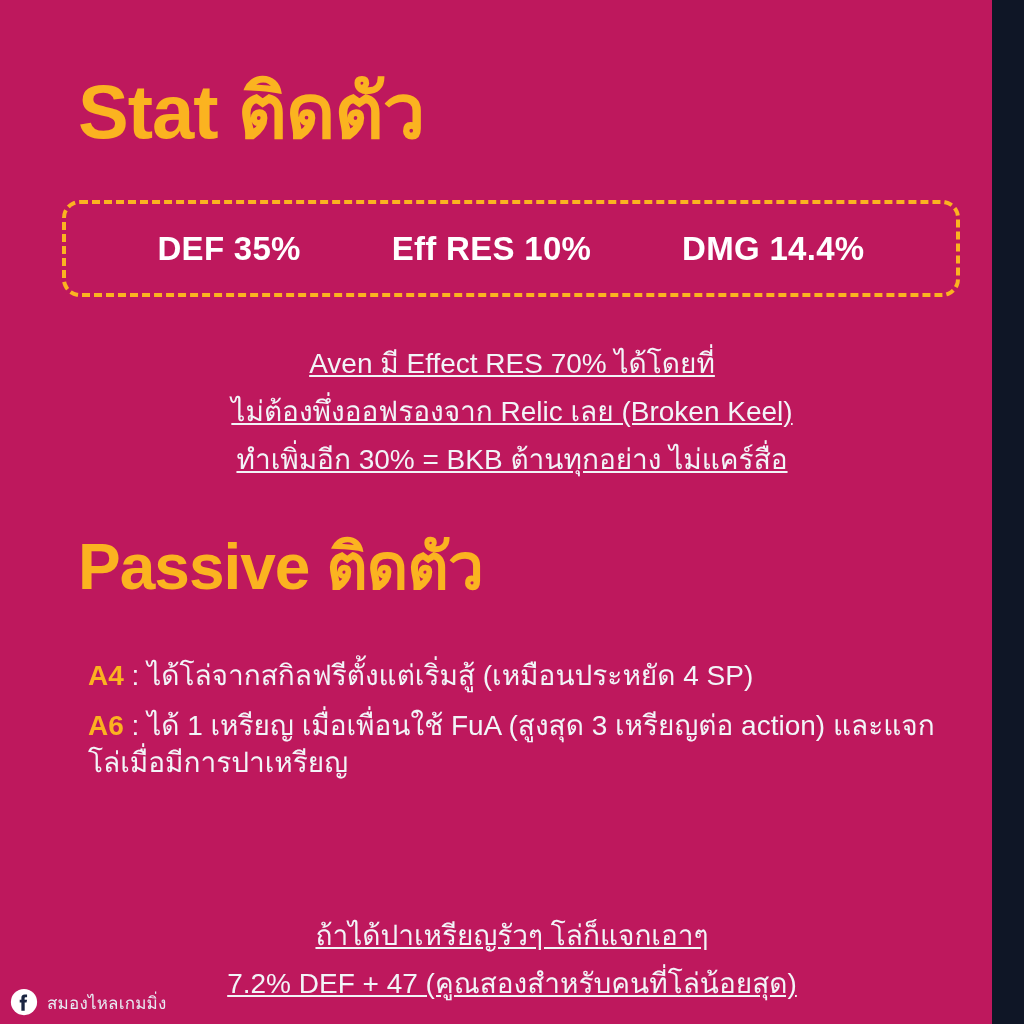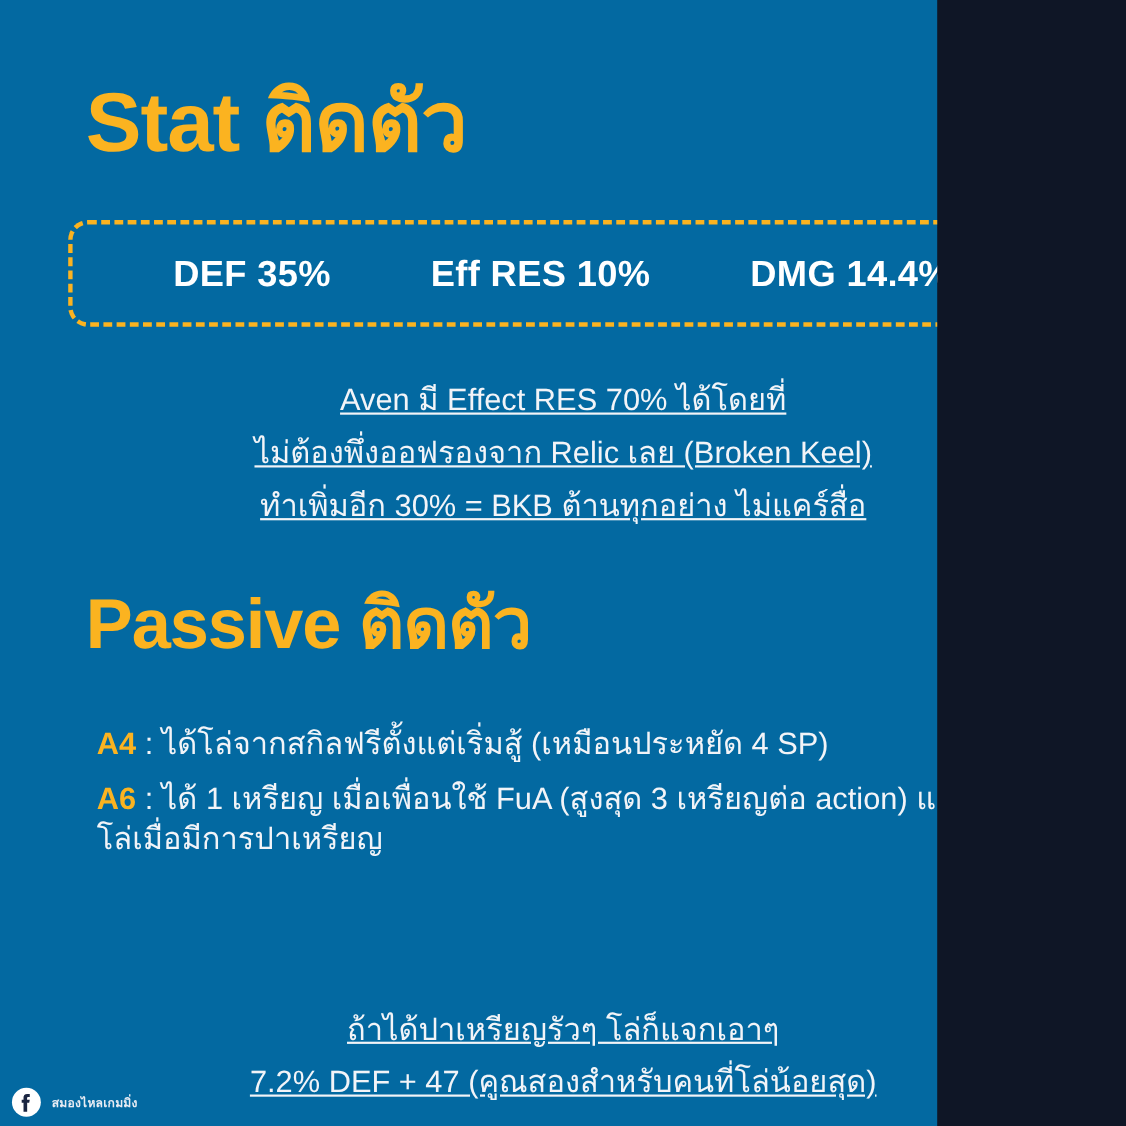--- a/index.html
+++ b/index.html
@@ -7,23 +7,23 @@
     margin: 0;
     padding: 0;
   }
   body {
     background: #0f1626;
     font-family: "Liberation Sans", "DejaVu Sans", sans-serif;
   }
 
   #canvas {
     position: relative;
-    width: 852px;
+    width: 992px;
     height: 1024px;
-    background: #0369a1;
+    background: #be185d;
     overflow: hidden;
     box-sizing: border-box;
   }
 
   
   .heading {
     position: absolute;
     left: 78px;
     color: #fbb320;
     font-weight: 800;
@@ -110,22 +110,22 @@
     gap: 9px;
   }
   #fb-icon {
     width: 28px;
     height: 28px;
     flex: 0 0 28px;
     display: block;
   }
   #footer-label {
     color: #e8ecf4;
-    font-size: 11px;
-    font-weight: 700;
+    font-size: 17px;
+    font-weight: 400;
     letter-spacing: 0.2px;
     white-space: nowrap;
   }
 </style>
 </head>
 <body>
 
 <div id="canvas">
 
   <div class="heading" id="heading-stat">Stat ติดตัว</div>

